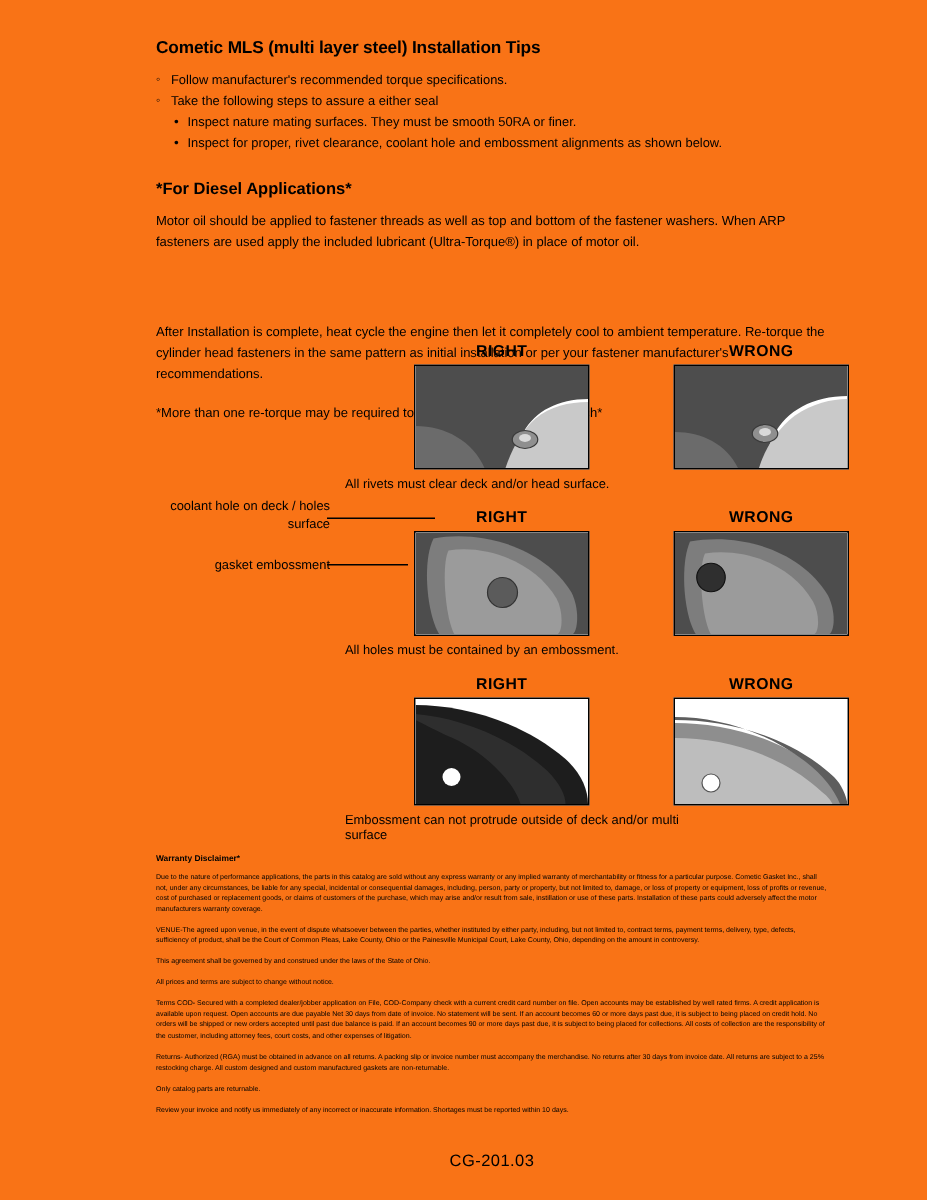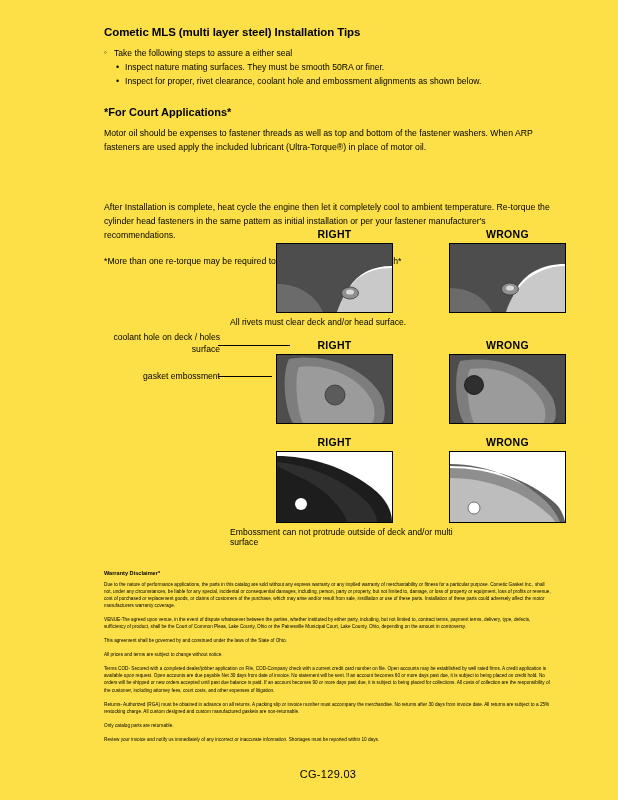--- a/index.html
+++ b/index.html
@@ -13,21 +13,21 @@
     font-family: "Liberation Sans", sans-serif;
     color: #000000;
     position: relative;
     overflow: hidden;
   }
   .page {
     position: absolute;
     left: 0; top: 0;
     width: 618px;
     height: 800px;
-    background: #fde047;
+    background: #f97316;
   }
   .content {
     position: absolute;
     left: 104px;
     top: 26px;
     width: 448px;
   }
   h1.title {
     font-size: 11.5px;
     font-weight: bold;
@@ -174,29 +174,30 @@
 </style>
 </head>
 <body>
 
 <div class="page">
 
   <div class="content">
     <h1 class="title">Cometic MLS (multi layer steel) Installation Tips</h1>
 
     <ul class="bullets">
+      <li>Follow manufacturer's recommended torque specifications.</li>
       <li>Take the following steps to assure a either seal</li>
     </ul>
     <ul class="subbullets">
       <li>Inspect nature mating surfaces.  They must be smooth 50RA or finer.</li>
       <li>Inspect for proper, rivet clearance, coolant hole and embossment alignments as shown below.</li>
     </ul>
 
-    <h2 class="subtitle">*For Court Applications*</h2>
-    <p class="para">Motor oil should be expenses to fastener threads as well as top and bottom of the fastener washers. When ARP fasteners are used apply the included lubricant (Ultra-Torque®) in place of motor oil.</p>
+    <h2 class="subtitle">*For Diesel Applications*</h2>
+    <p class="para">Motor oil should be applied to fastener threads as well as top and bottom of the fastener washers. When ARP fasteners are used apply the included lubricant (Ultra-Torque®) in place of motor oil.</p>
     <p class="para last">After Installation is complete, heat cycle the engine then let it completely cool to ambient temperature. Re-torque the cylinder head fasteners in the same pattern as initial installation or per your fastener manufacturer's recommendations.</p>
     <p class="note">*More than one re-torque may be required to achieve proper fastener stretch*</p>
   </div>
 
   <div class="figures">
 
     <div class="fig-group">
       <div class="fig-row">
         <div class="fig-col">
           <div class="fig-label">RIGHT</div>
@@ -248,20 +249,21 @@
             <svg width="115" height="68" viewBox="0 0 115 68">
               <rect x="0" y="0" width="115" height="68" fill="#ffffff"></rect>
               <path d="M0,0 L115,0 L115,68 L0,68 Z" fill="#4d4d4d"></path>
               <path d="M10,6 C44,0 84,12 102,42 C108,54 106,68 102,68 L14,68 C6,56 3,22 10,6 Z" fill="#7d7d7d"></path>
               <path d="M20,14 C48,10 78,22 92,46 C97,55 96,68 92,68 L24,68 C18,58 15,24 20,14 Z" fill="#9b9b9b"></path>
               <circle cx="24" cy="30" r="9.5" fill="#2f2f2f" stroke="#111" stroke-width="0.8"></circle>
             </svg>
           </div>
         </div>
       </div>
+      <p class="fig-caption">All holes must be contained by an embossment.</p>
     </div>
 
     <div class="fig-group">
       <div class="fig-row">
         <div class="fig-col">
           <div class="fig-label">RIGHT</div>
           <div class="fig-box tall">
             <svg width="115" height="70" viewBox="0 0 115 70">
               <rect x="0" y="0" width="115" height="70" fill="#ffffff"></rect>
               <path d="M0,4 C30,4 70,14 100,40 C110,49 115,60 115,70 L0,70 Z" fill="#1d1d1d"></path>
@@ -296,16 +298,16 @@
     <h3>Warranty Disclaimer*</h3>
     <p>Due to the nature of performance applications, the parts in this catalog are sold without any express warranty or any implied warranty of merchantability or fitness for a particular purpose.  Cometic Gasket Inc., shall not, under any circumstances, be liable for any special, incidental or consequential damages, including, person, party or property, but not limited to, damage, or loss of property or equipment, loss of profits or revenue, cost of purchased or replacement goods, or claims of customers of the purchase, which may arise and/or result from sale, instillation or use of these parts.  Installation of these parts could adversely affect the motor manufacturers warranty coverage.</p>
     <p>VENUE-The agreed upon venue, in the event of dispute whatsoever between the parties, whether instituted by either party, including, but not limited to, contract terms, payment terms, delivery, type, defects, sufficiency of product, shall be the Court of Common Pleas, Lake County, Ohio or the Painesville Municipal Court, Lake County, Ohio, depending on the amount in controversy.</p>
     <p>This agreement shall be governed by and construed under the laws of the State of Ohio.</p>
     <p>All prices and terms are subject to change without notice.</p>
     <p>Terms COD- Secured with a completed dealer/jobber application on File, COD-Company check with a current credit card number on file.  Open accounts may be established by well rated firms.  A credit application is available upon request.  Open accounts are due payable Net 30 days from date of invoice.  No statement will be sent.  If an account becomes 60 or more days past due, it is subject to being placed on credit hold.  No orders will be shipped or new orders accepted until past due balance is paid.  If an account becomes 90 or more days past due, it is subject to being placed for collections.  All costs of collection are the responsibility of the customer, including attorney fees, court costs, and other expenses of litigation.</p>
     <p>Returns- Authorized (RGA) must be obtained in advance on all returns.  A packing slip or invoice number must accompany the merchandise.  No returns after 30 days from invoice date.  All returns are subject to a 25% restocking charge.  All custom designed and custom manufactured gaskets are non-returnable.</p>
     <p>Only catalog parts are returnable.</p>
     <p>Review your invoice and notify us immediately of any incorrect or inaccurate information.  Shortages must be reported within 10 days.</p>
 
-    <div class="docnum">CG-129.03</div>
+    <div class="docnum">CG-201.03</div>
   </div>
 
 </div>
 
 </body></html>

